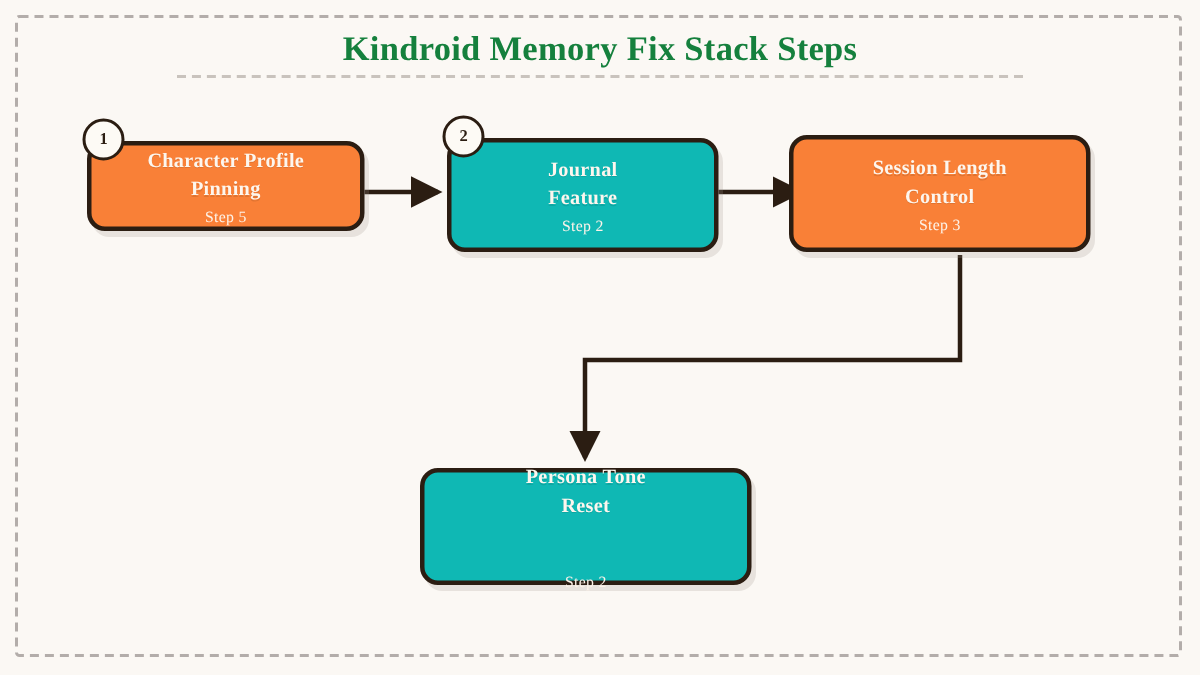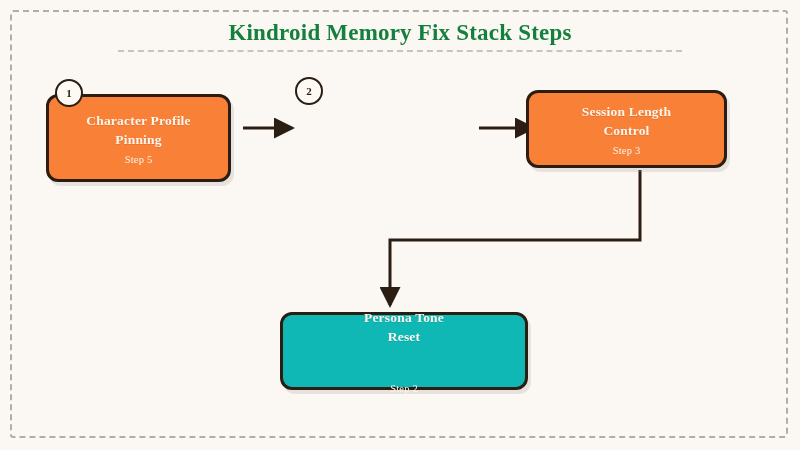--- a/index.html
+++ b/index.html
@@ -127,34 +127,39 @@
       </marker>
     </defs>
 
     <line x1="243" y1="128" x2="292" y2="128" stroke="#2b1d12" stroke-width="3" marker-end="url(#arrowhead)"></line>
 
     <line x1="479" y1="128" x2="533" y2="128" stroke="#2b1d12" stroke-width="3" marker-end="url(#arrowhead)"></line>
 
     <path d="M640,170 L640,240 L390,240 L390,305" fill="none" stroke="#2b1d12" stroke-width="3" marker-end="url(#arrowhead)"></path>
   </svg>
 
-  <div class="step-box orange" style="left:46px; top:94px; width:185px; height:88px;">
+  <div class="step-box orange" style="left:58px; top:94px; width:185px; height:60px;">
     <div class="step-title">Character Profile
 Pinning</div>
     <div class="step-caption">Step 5</div>
   </div>
   <div class="step-badge" style="left:55px; top:79px;">1</div>
 
+  <div class="step-box teal" style="left:298px; top:92px; width:181px; height:76px;">
+    <div class="step-title">Journal
+Feature</div>
+    <div class="step-caption">Step 2</div>
+  </div>
   <div class="step-badge" style="left:295px; top:77px;">2</div>
 
   <div class="step-box orange" style="left:526px; top:90px; width:201px; height:78px;">
     <div class="step-title">Session Length
 Control</div>
     <div class="step-caption">Step 3</div>
   </div>
 
-  <div class="step-box teal" style="left:280px; top:312px; width:248px; height:78px;gap:32px;">
+  <div class="step-box teal" style="left:280px; top:312px; width:221px; height:78px;gap:32px;">
     <div class="step-title">Persona Tone
 Reset</div>
     <div class="step-caption">Step 2</div>
   </div>
 
 </div>
 
 </body></html>

